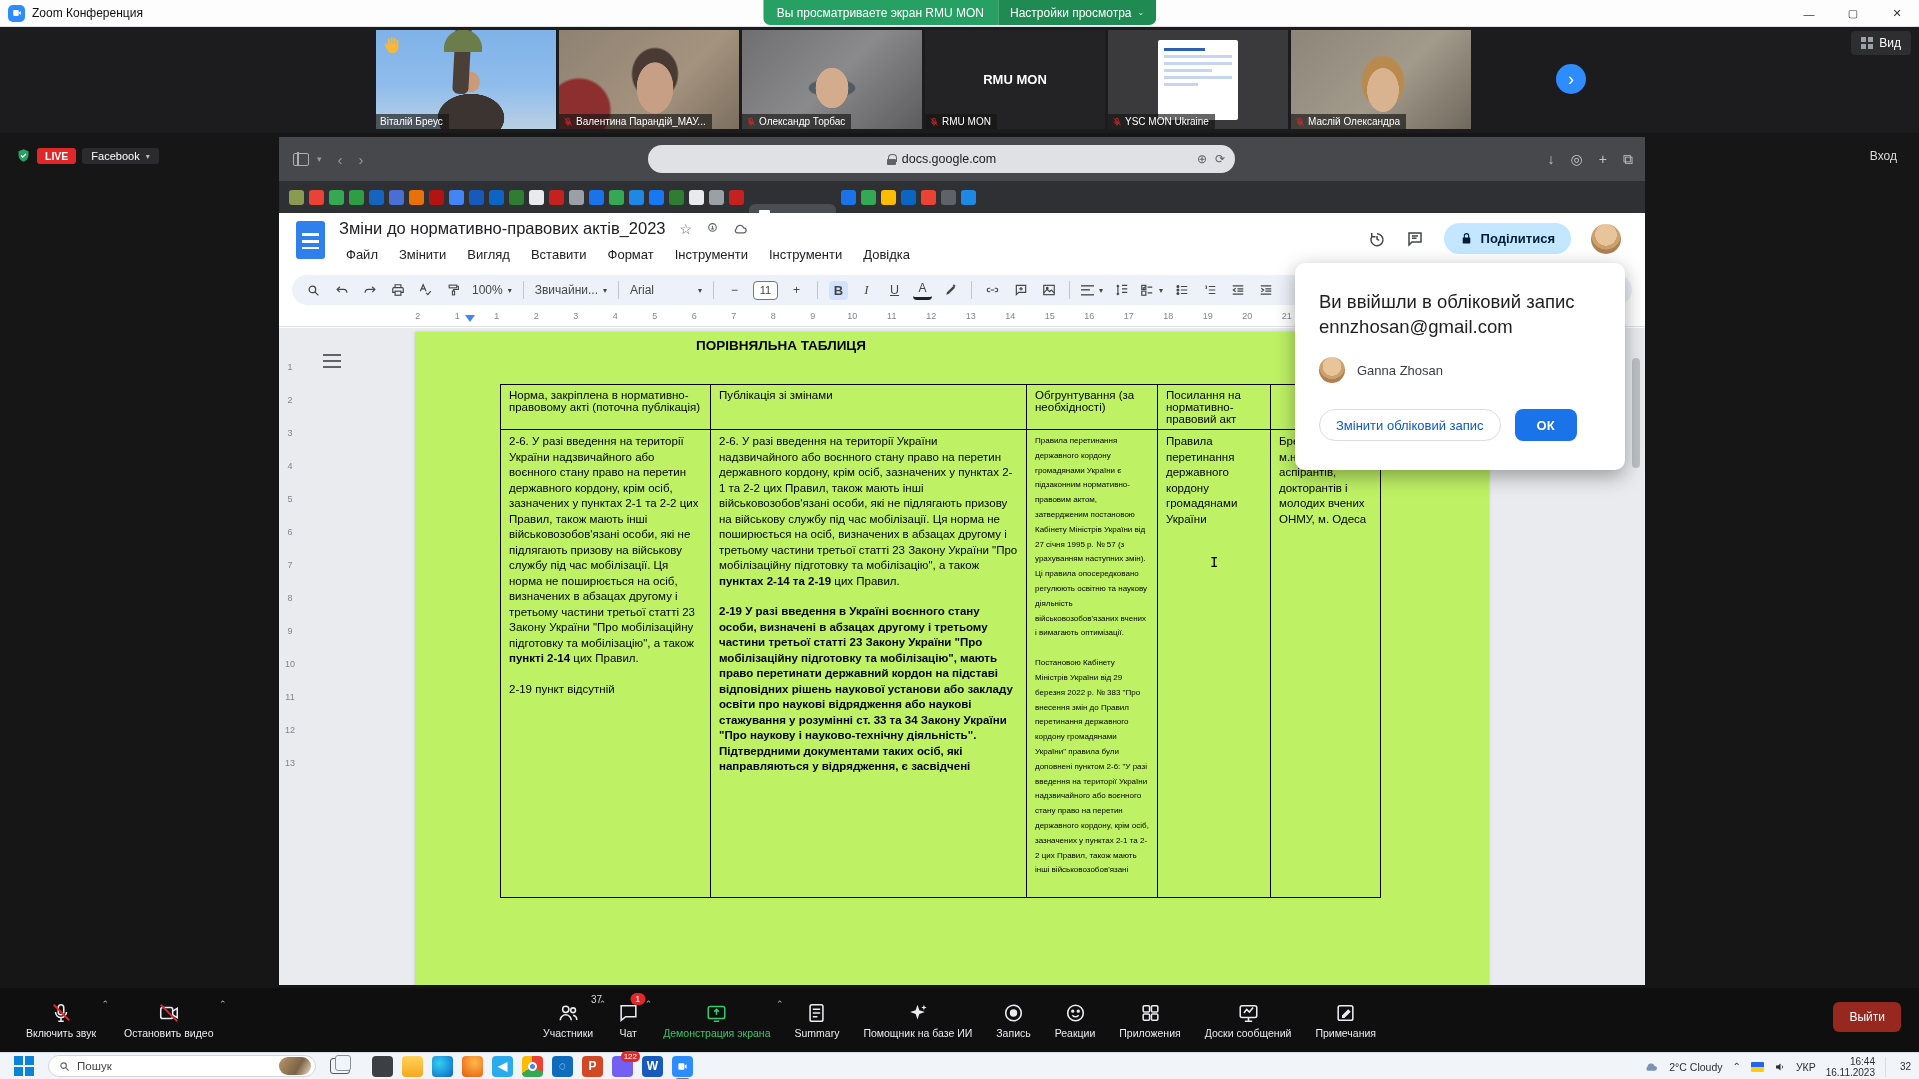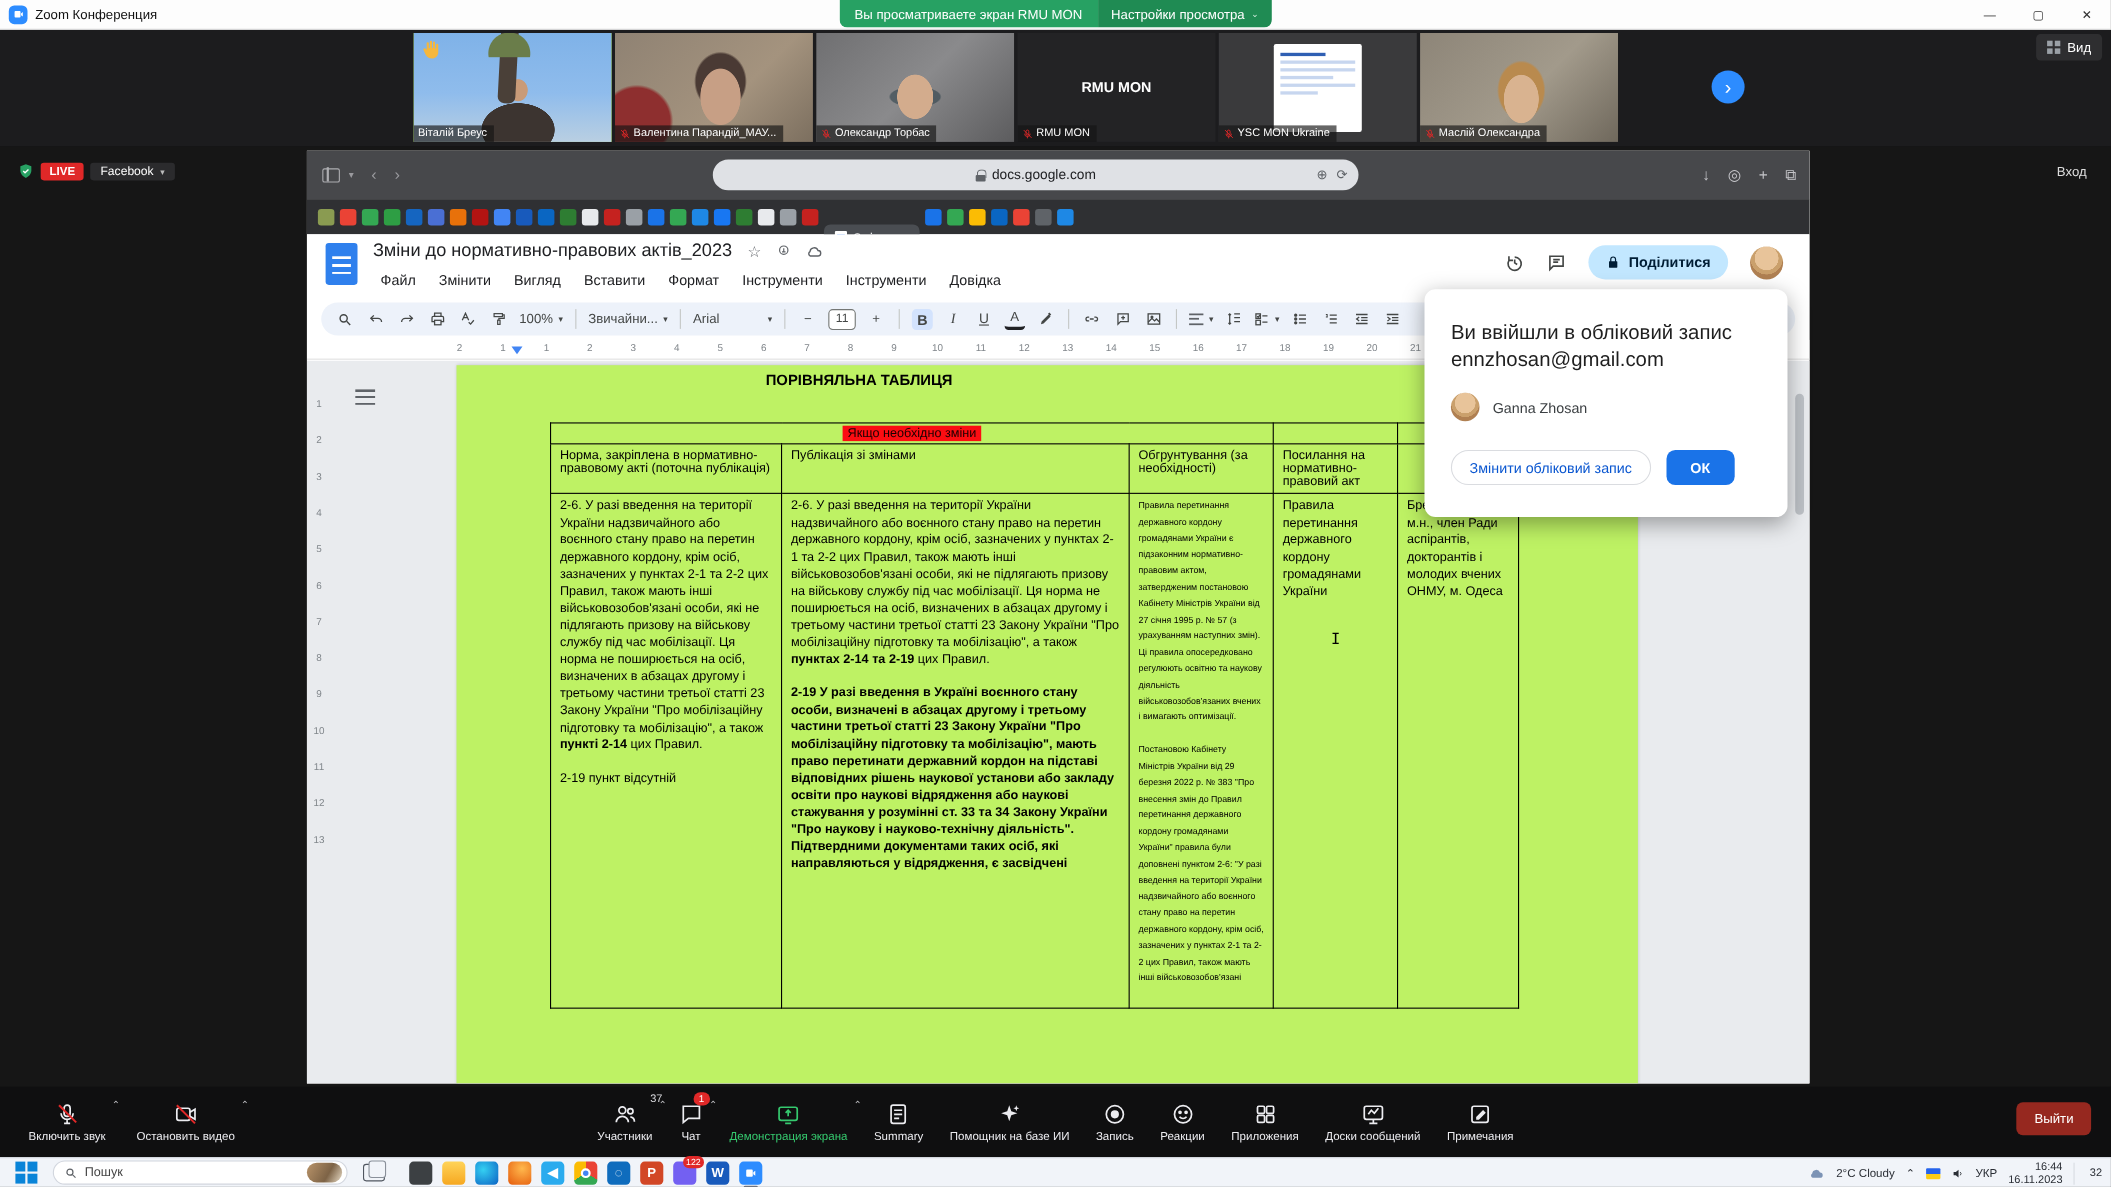--- a/index.html
+++ b/index.html
@@ -615,27 +615,20 @@
 
             <table class="cmp">
               <colgroup>
                   <col style="width:210px">
                   <col style="width:316px">
                   <col style="width:131px">
                   <col style="width:113px">
                   <col style="width:110px">
                 </colgroup>
               <tbody>
-                  <tr class="redrow">
-                <td colspan="3" class="redcell">
-                  <span class="redmark">Якщо необхідно зміни</span>
-                </td>
-                <td></td>
-                <td></td>
-              </tr>
               <tr class="hrow">
                 <td>Норма, закріплена в нормативно-правовому акті (поточна публікація)</td>
                 <td>Публікація зі змінами</td>
                 <td>Обгрунтування (за необхідності)</td>
                 <td style="overflow-wrap:anywhere">Посилання на нормативно-правовий акт</td>
                 <td></td>
               </tr>
               <tr class="brow">
                 <td>
                   <p><span>2-6. У разі введення на території України надзвичайного або воєнного стану право на перетин державного кордону, крім осіб, зазначених у пунктах 2-1 та 2-2 цих Правил, також мають інші військовозобов'язані особи, які не підлягають призову на військову службу під час мобілізації. Ця норма не поширюється на осіб, визначених в абзацах другому і третьому частини третьої статті 23 Закону України "Про мобілізаційну підготовку та мобілізацію", а також </span><b>пункті 2-14</b><span> цих Правил.</span></p>

